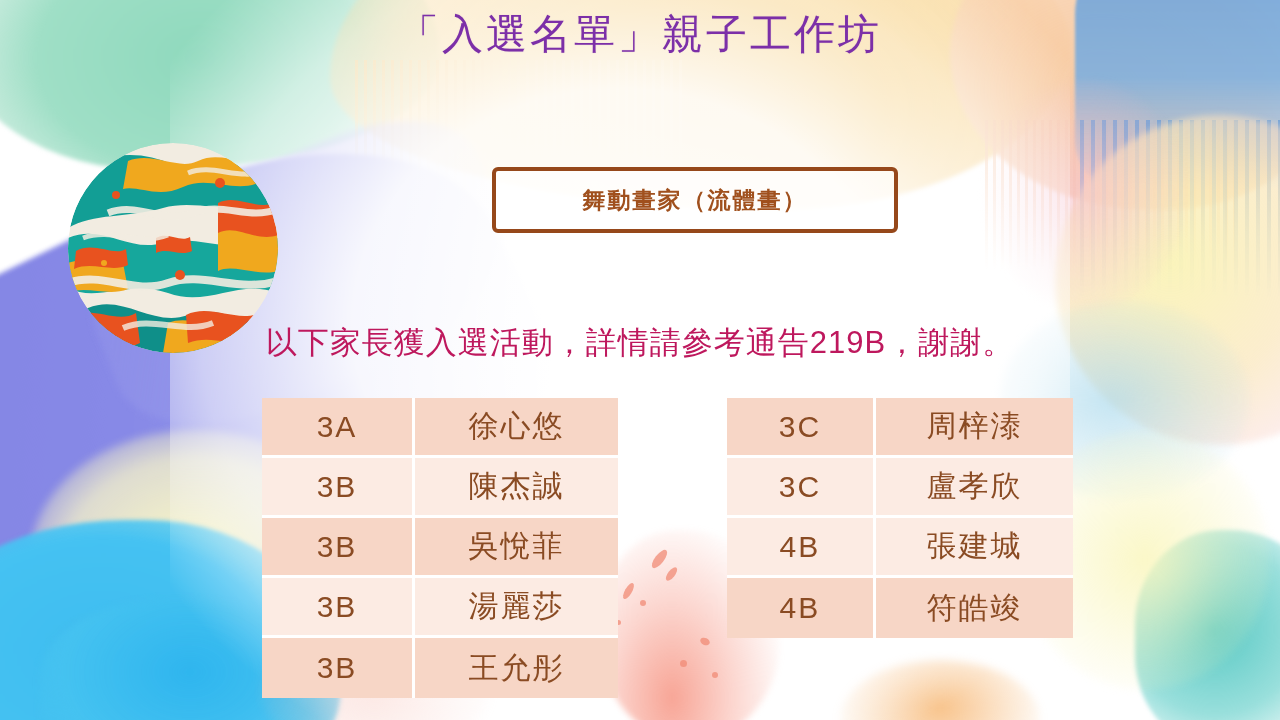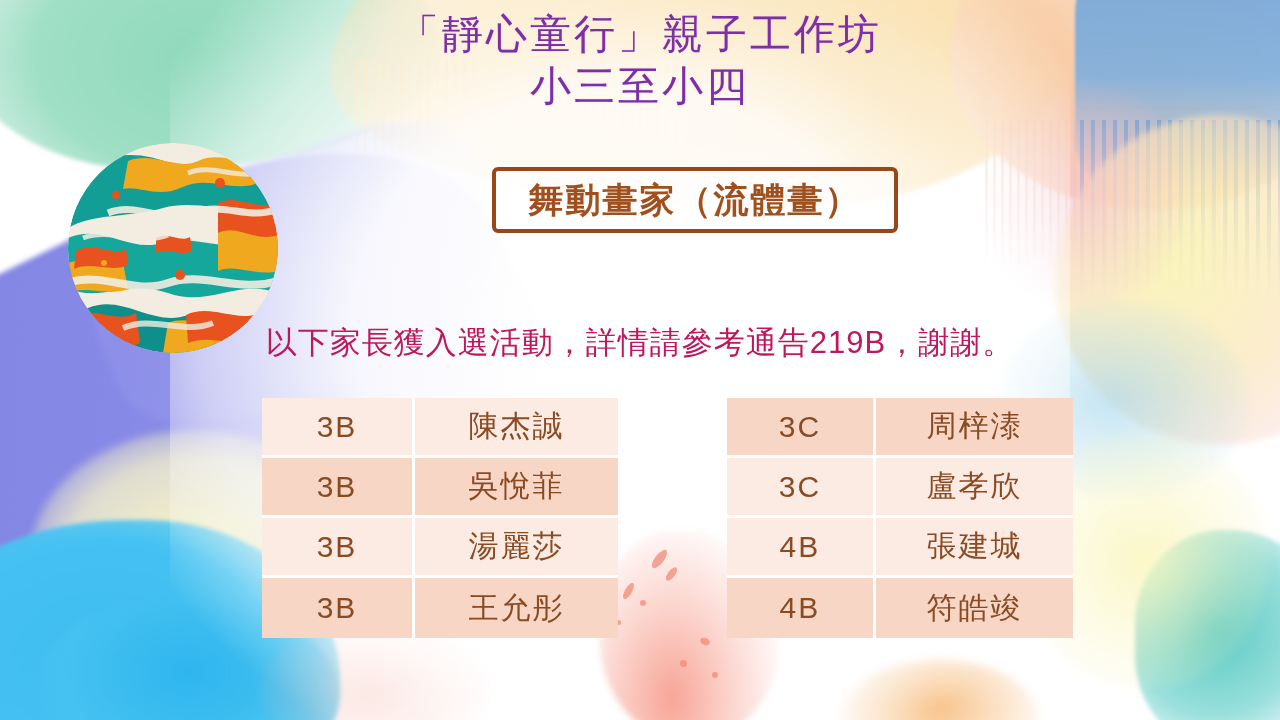--- a/index.html
+++ b/index.html
@@ -193,21 +193,21 @@
   .subtitle-box {
     position:absolute; left:492px; top:167px;
     width:406px; height:66px;
     border:4px solid #96481a;
     border-radius:6px;
     background:rgba(255,255,255,.55);
     display:flex; align-items:center; justify-content:center;
   }
   .subtitle-text {
     color:#a0501d;
-    font-size:35px;
+    font-size:23px;
     letter-spacing:2px;
     font-weight:700;
     line-height:40px;
   }
 
   .green-heading {
     position:absolute; left:0; top:263px; width:1280px;
     text-align:center;
     color:#4c7b35;
     font-size:38px;
@@ -321,34 +321,37 @@
         <circle cx="48" cy="52" r="4" fill="#e8521f"></circle>
         <circle cx="112" cy="132" r="5" fill="#e8521f"></circle>
         <circle cx="36" cy="120" r="3" fill="#f0a81e"></circle>
       </g>
     </svg>
   </div>
 
   <div class="content">
 
     <div class="title-block">
-      <div class="title-line">「靜心童行」親子工作坊</div>
-      <div class="title-line">小三至小四</div>
+      <div class="title-line">「入選名單」親子工作坊</div>
     </div>
 
     <div class="subtitle-box">
       <span class="subtitle-text">舞動畫家（流體畫）</span>
     </div>
 
 
     <div class="desc-line">以下家長獲入選活動，詳情請參考通告219B，謝謝。</div>
 
     <div class="tables">
       <table class="roster left">
         <tbody>
+          <tr class="odd">
+            <td class="col-class">3A</td>
+            <td class="col-name">徐心悠</td>
+          </tr>
           <tr class="even">
             <td class="col-class">3B</td>
             <td class="col-name">陳杰誠</td>
           </tr>
           <tr class="odd">
             <td class="col-class">3B</td>
             <td class="col-name">吳悅菲</td>
           </tr>
           <tr class="even">
             <td class="col-class">3B</td>

